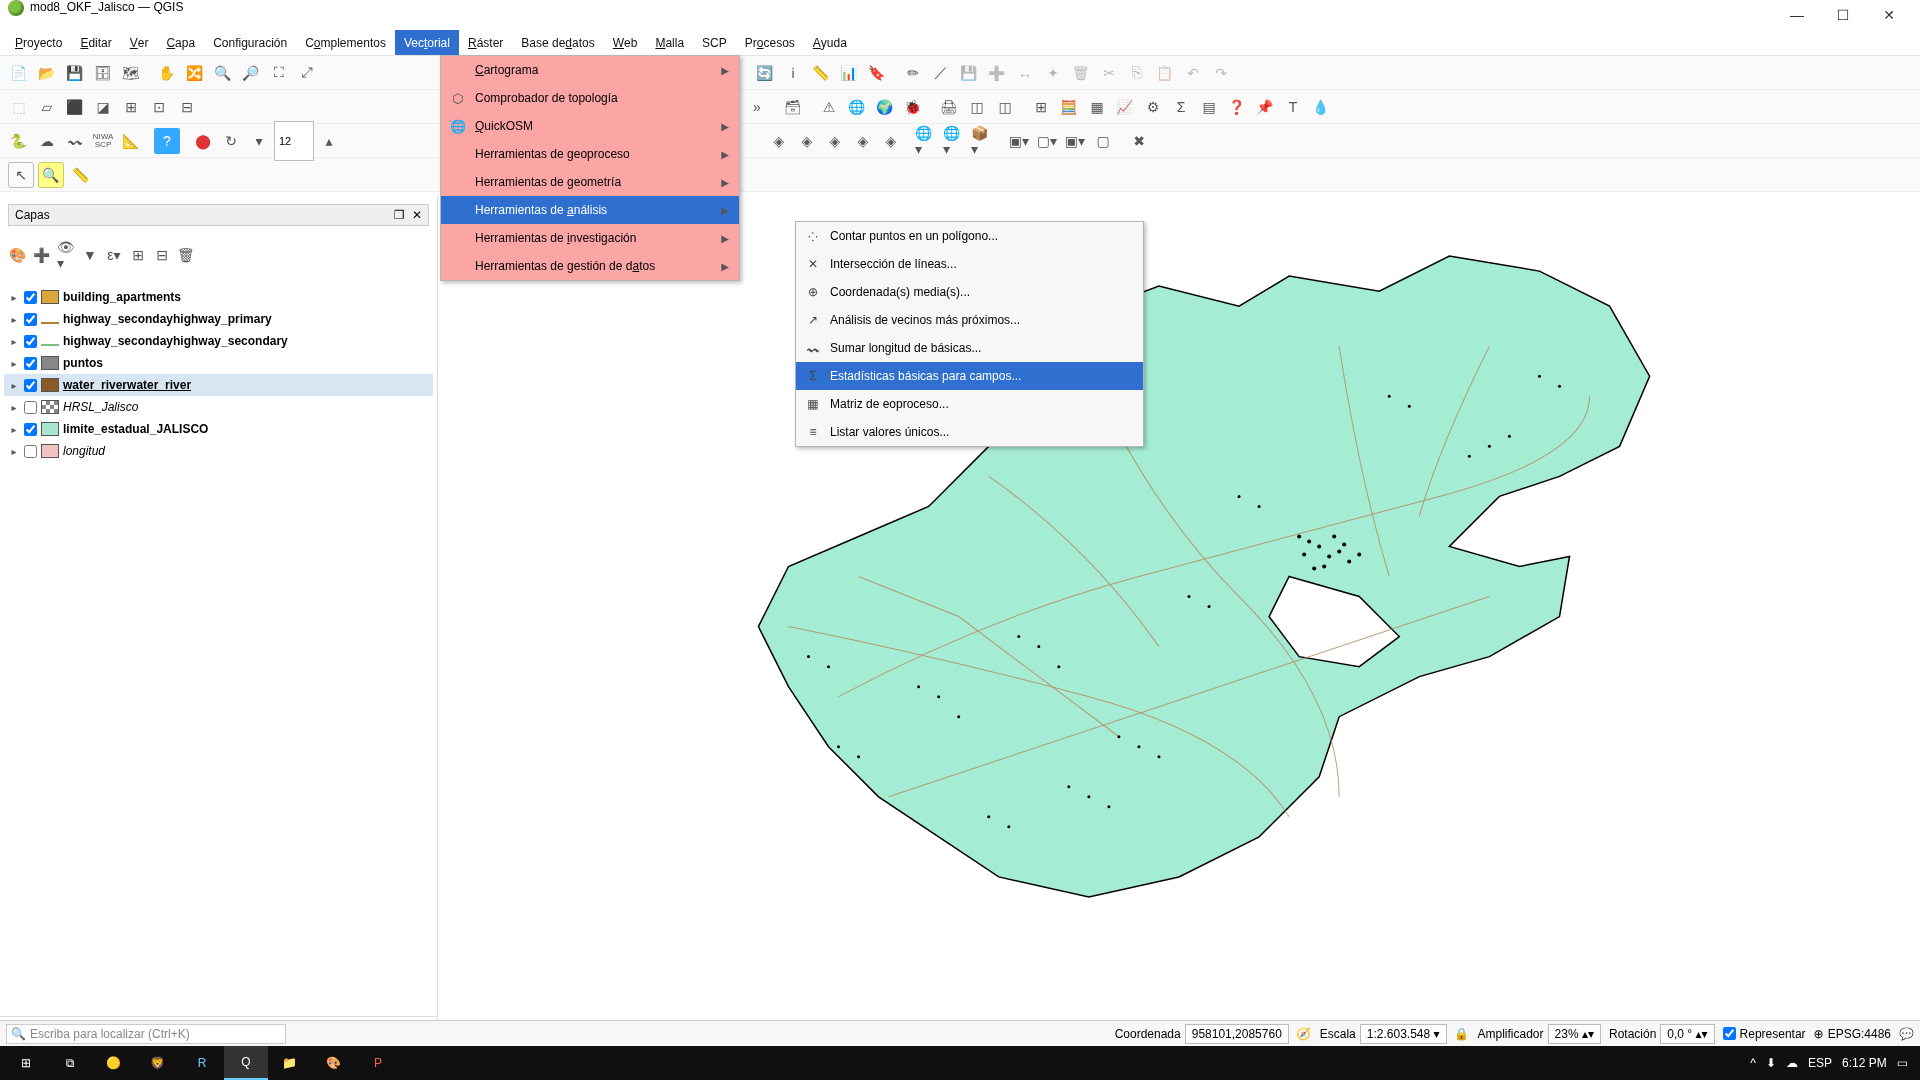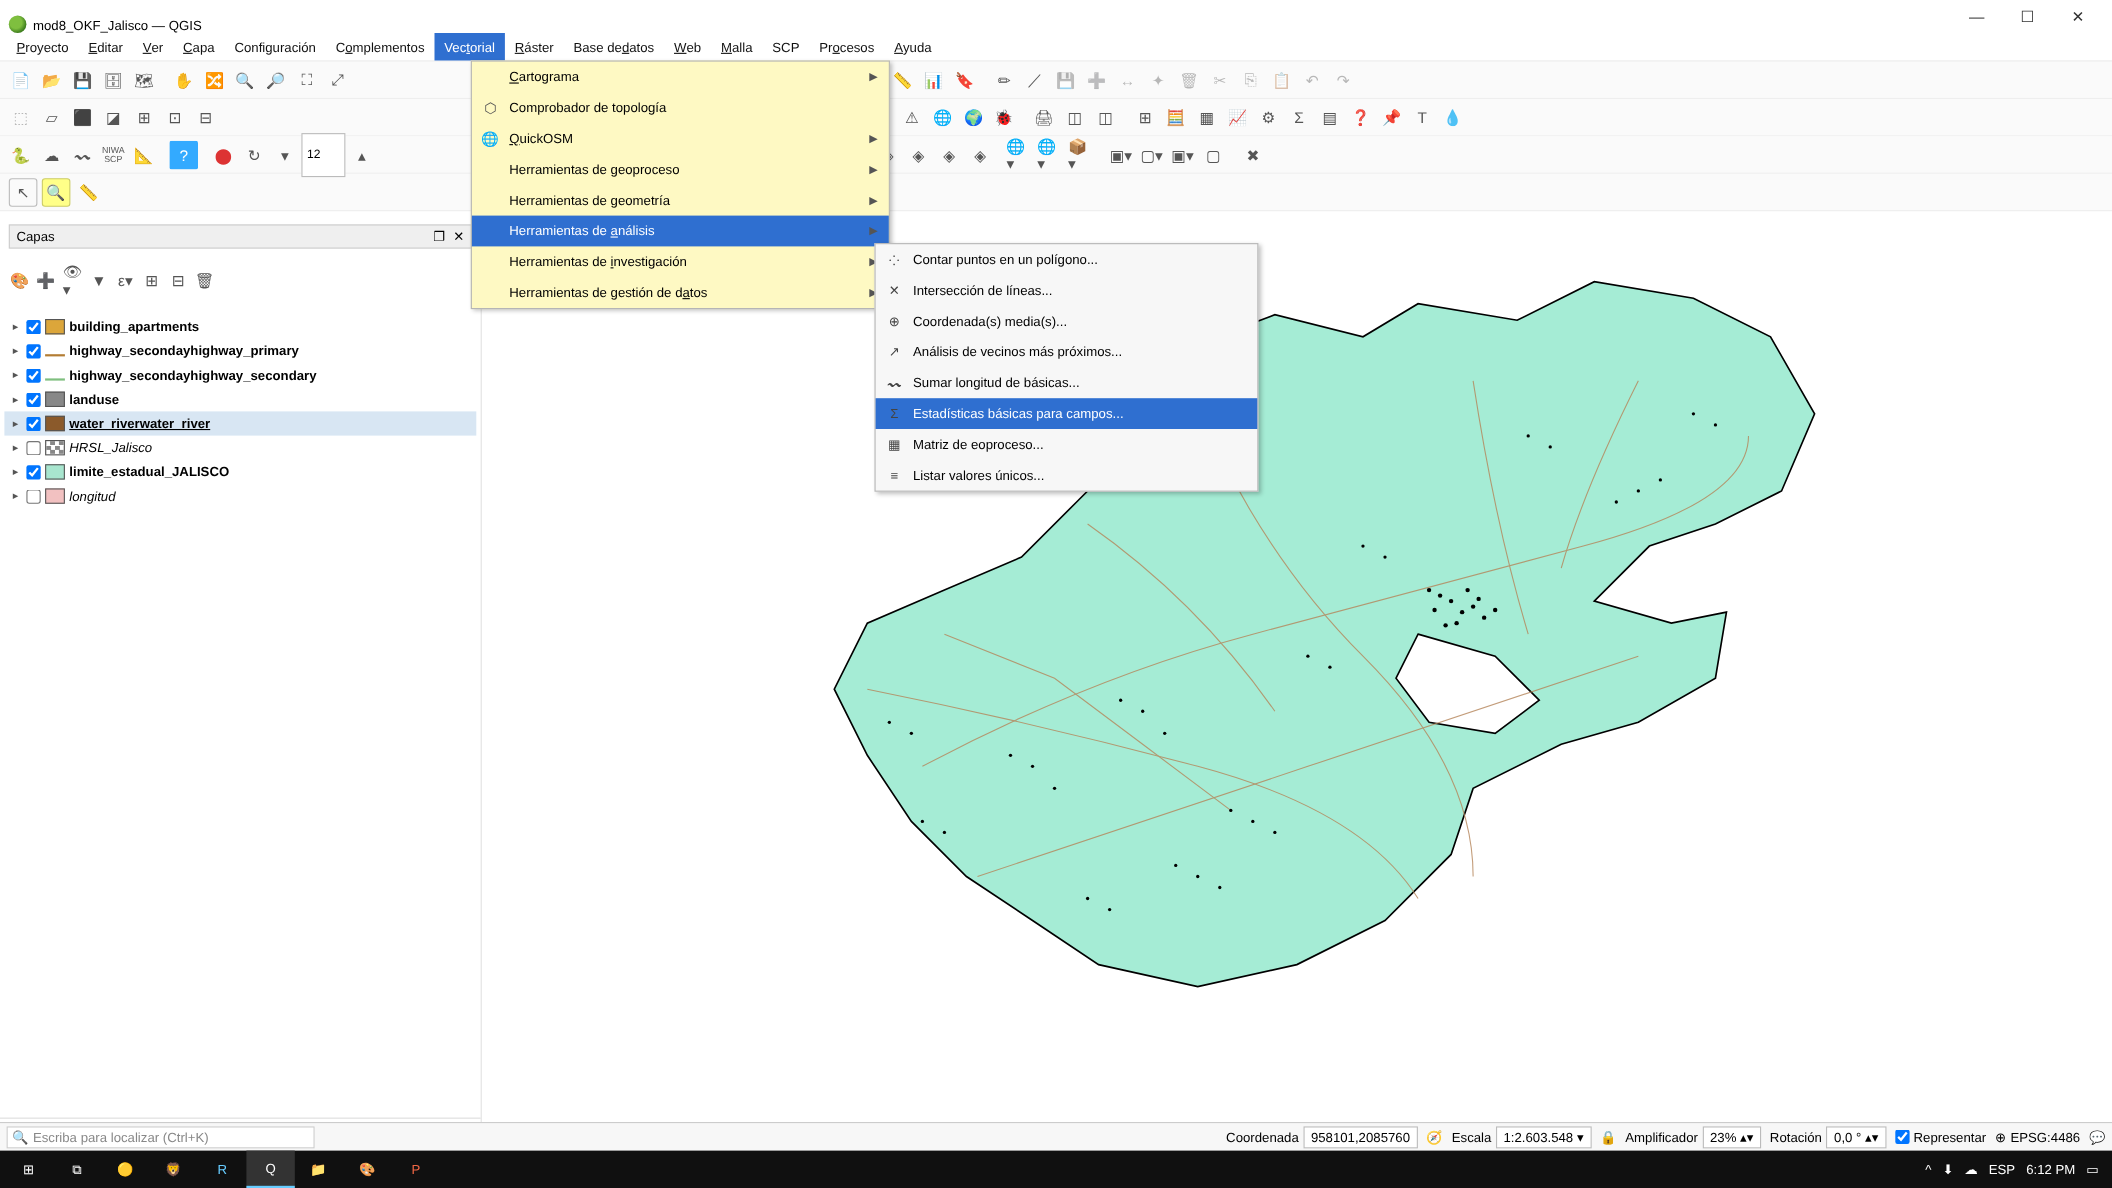--- a/index.html
+++ b/index.html
@@ -1,19 +1,19 @@
 <!DOCTYPE html>
 <html><head>
 <meta charset="utf-8">
 <style>
 * { margin: 0; padding: 0; box-sizing: border-box; font-family: "Segoe UI", Tahoma, sans-serif; font-size: 12px; }
 body { background: #fff; width: 1920px; height: 1080px; overflow: hidden; position: relative; }
 
 
-.titlebar { height: 30px; display: flex; align-items: flex-end; padding: 0 8px; background: #fff; }
+.titlebar { height: 30px; display: flex; align-items: flex-start; padding: 0 8px; background: #fff; }
 .titlebar .qicon { width:16px; height:16px; background:radial-gradient(circle at 40% 40%, #7fbf3f 40%, #3f7f1f 70%); border-radius:50%; margin-right:6px;}
 .titlebar .title { flex: 0 0 auto; }
 .titlebar .spacer { flex: 1; }
 .winbtn { width: 46px; height: 30px; display:flex; align-items:center; justify-content:center; font-size:14px; color:#333;}
 
 
 .menubar { height: 26px; display:flex; align-items:stretch; padding: 0 6px; border-bottom:1px solid #e5e5e5; background:#fff;}
 .menubar .mi { padding:0 9px; display:flex; align-items:center; color:#111; }
 .menubar .mi u { text-decoration: underline; }
 .menubar .mi.active { background:#2f6fd0; color:#fff; }
@@ -42,21 +42,21 @@
 .layer .nm.sel { text-decoration:underline; }
 
 .tabs { height:26px; display:flex; align-items:flex-end; padding:0 6px; border-top:1px solid #ddd;}
 .tab { border:1px solid #bbb; border-bottom:none; padding:3px 10px; background:#f3f3f3; margin-right:2px; font-size:11px;}
 .tab.on { background:#fff;}
 
 .canvas { flex:1; position:relative; background:#fff;}
 .canvas svg{position:absolute; inset:0;}
 
 
-.menu1 { position:absolute; left:428px; top:55px; width:381px; background:#fef9c3; border:1px solid #b5b5b5; box-shadow:2px 2px 4px rgba(0,0,0,.25); z-index:50;}
+.menu1 { position:absolute; left:440px; top:55px; width:300px; background:#fca5a5; border:1px solid #b5b5b5; box-shadow:2px 2px 4px rgba(0,0,0,.25); z-index:50;}
 .menu1 .row{height:28px;display:flex;align-items:center;padding:0 10px 0 8px;gap:8px;}
 .menu1 .row .ic{width:18px;height:18px;display:flex;align-items:center;justify-content:center;font-size:13px;color:#555;}
 .menu1 .row .tx{flex:1;}
 .menu1 .row .ar{color:#555;font-size:10px;}
 .menu1 .row.hl{background:#2f6fd0;color:#fff;}
 
 .menu2 { position:absolute; left:795px; top:221px; width:349px; background:#f7f7f7; border:1px solid #b5b5b5; box-shadow:2px 2px 4px rgba(0,0,0,.25); z-index:51;}
 .menu2 .row{height:28px;display:flex;align-items:center;padding:0 10px 0 8px;gap:8px;}
 .menu2 .row .ic{width:18px;height:18px;display:flex;align-items:center;justify-content:center;font-size:12px;color:#444;}
 .menu2 .row .tx{flex:1;}
@@ -255,21 +255,21 @@
         <div class="layer">
           <span class="arrow">▸</span>
           <input type="checkbox" checked="" style="">
           <span class="sym" style="border:none;border-top:2px solid #7fbf7f;height:0;margin-top:7px"></span>
           <span class="nm">highway_secondayhighway_secondary</span>
         </div>
         <div class="layer">
           <span class="arrow">▸</span>
           <input type="checkbox" checked="" style="">
           <span class="sym" style="background:#888888"></span>
-          <span class="nm">landuse</span>
+          <span class="nm">puntos</span>
         </div>
         <div class="layer sel">
           <span class="arrow">▸</span>
           <input type="checkbox" checked="" style="">
           <span class="sym" style="background:#8b5a2b"></span>
           <span class="nm sel">water_riverwater_river</span>
         </div>
         <div class="layer">
           <span class="arrow">▸</span>
           <input type="checkbox" style="">

